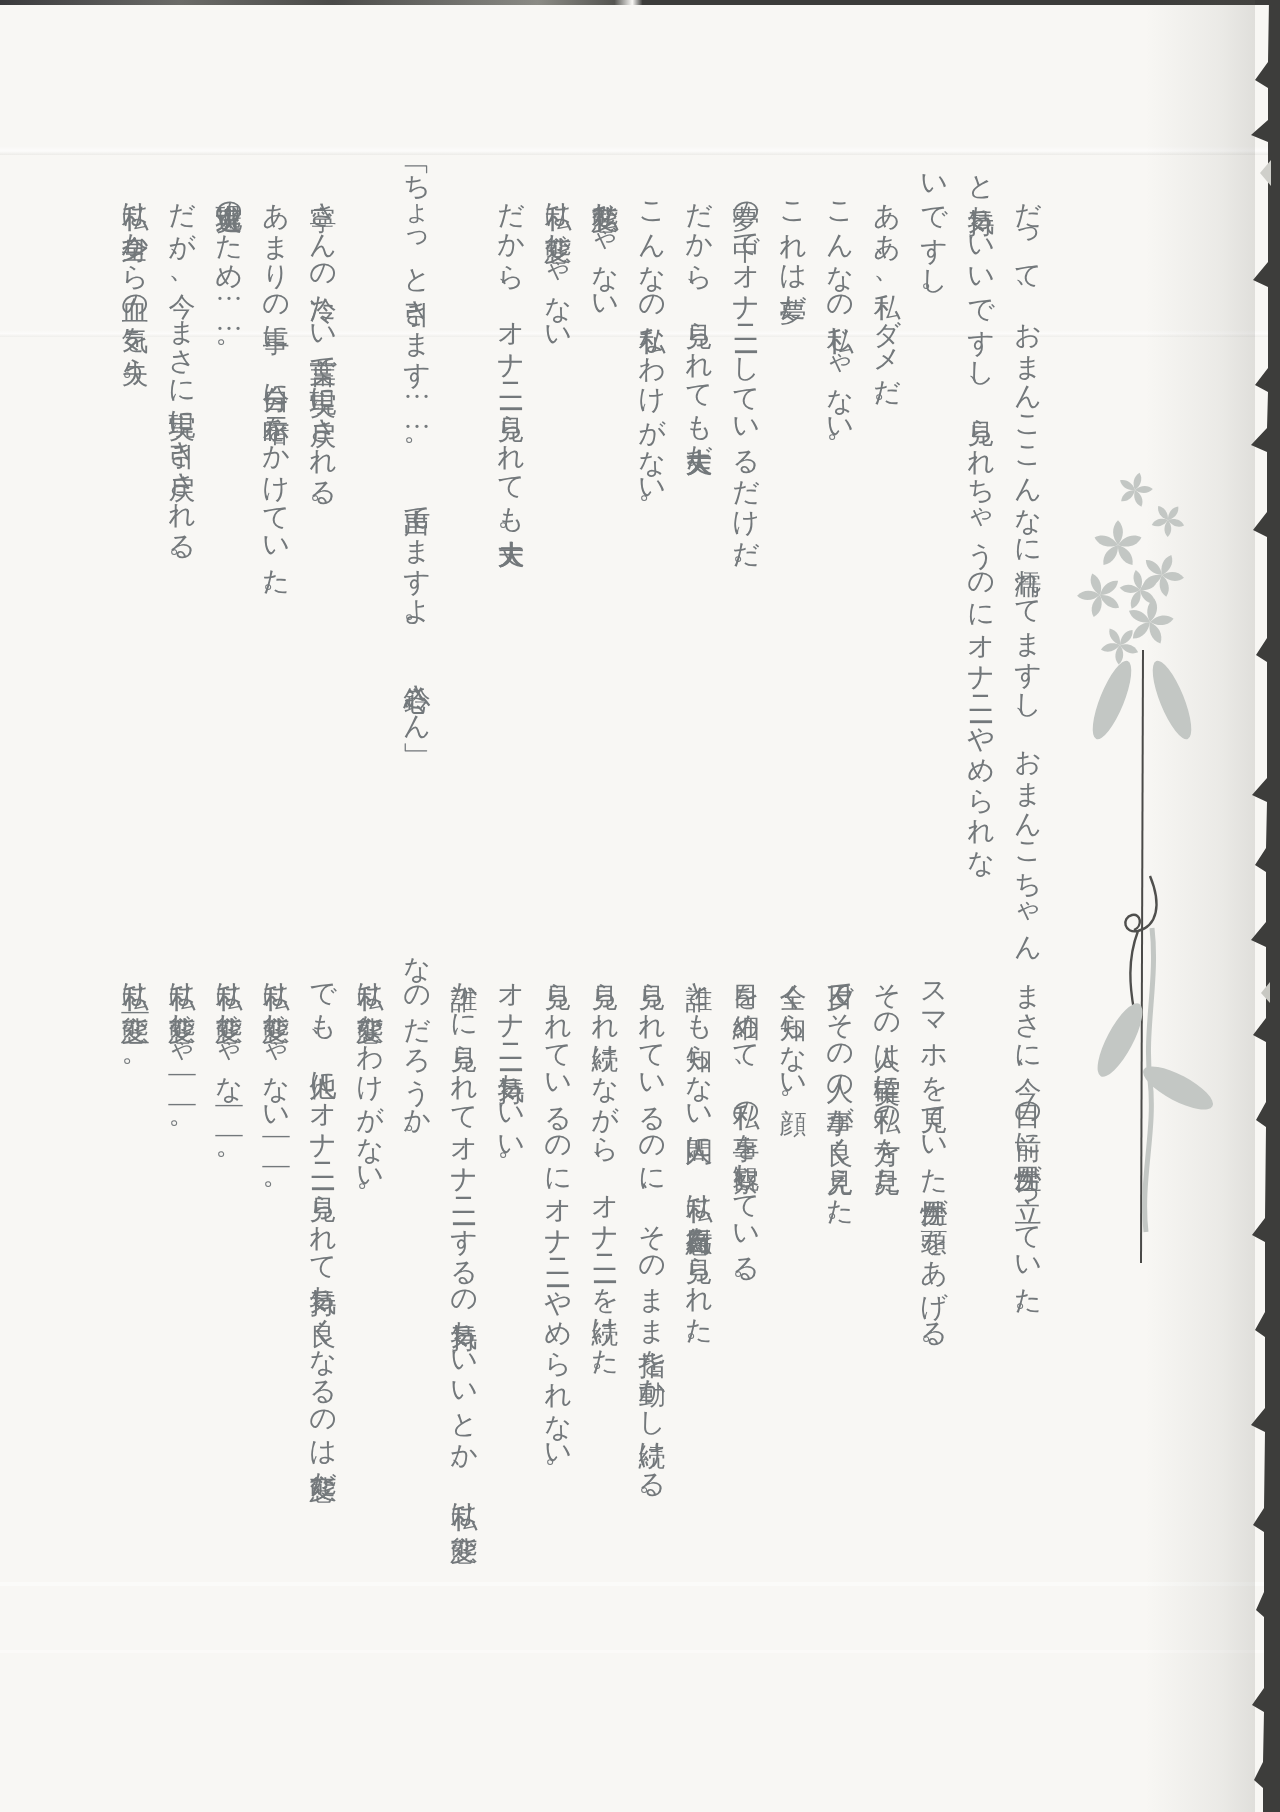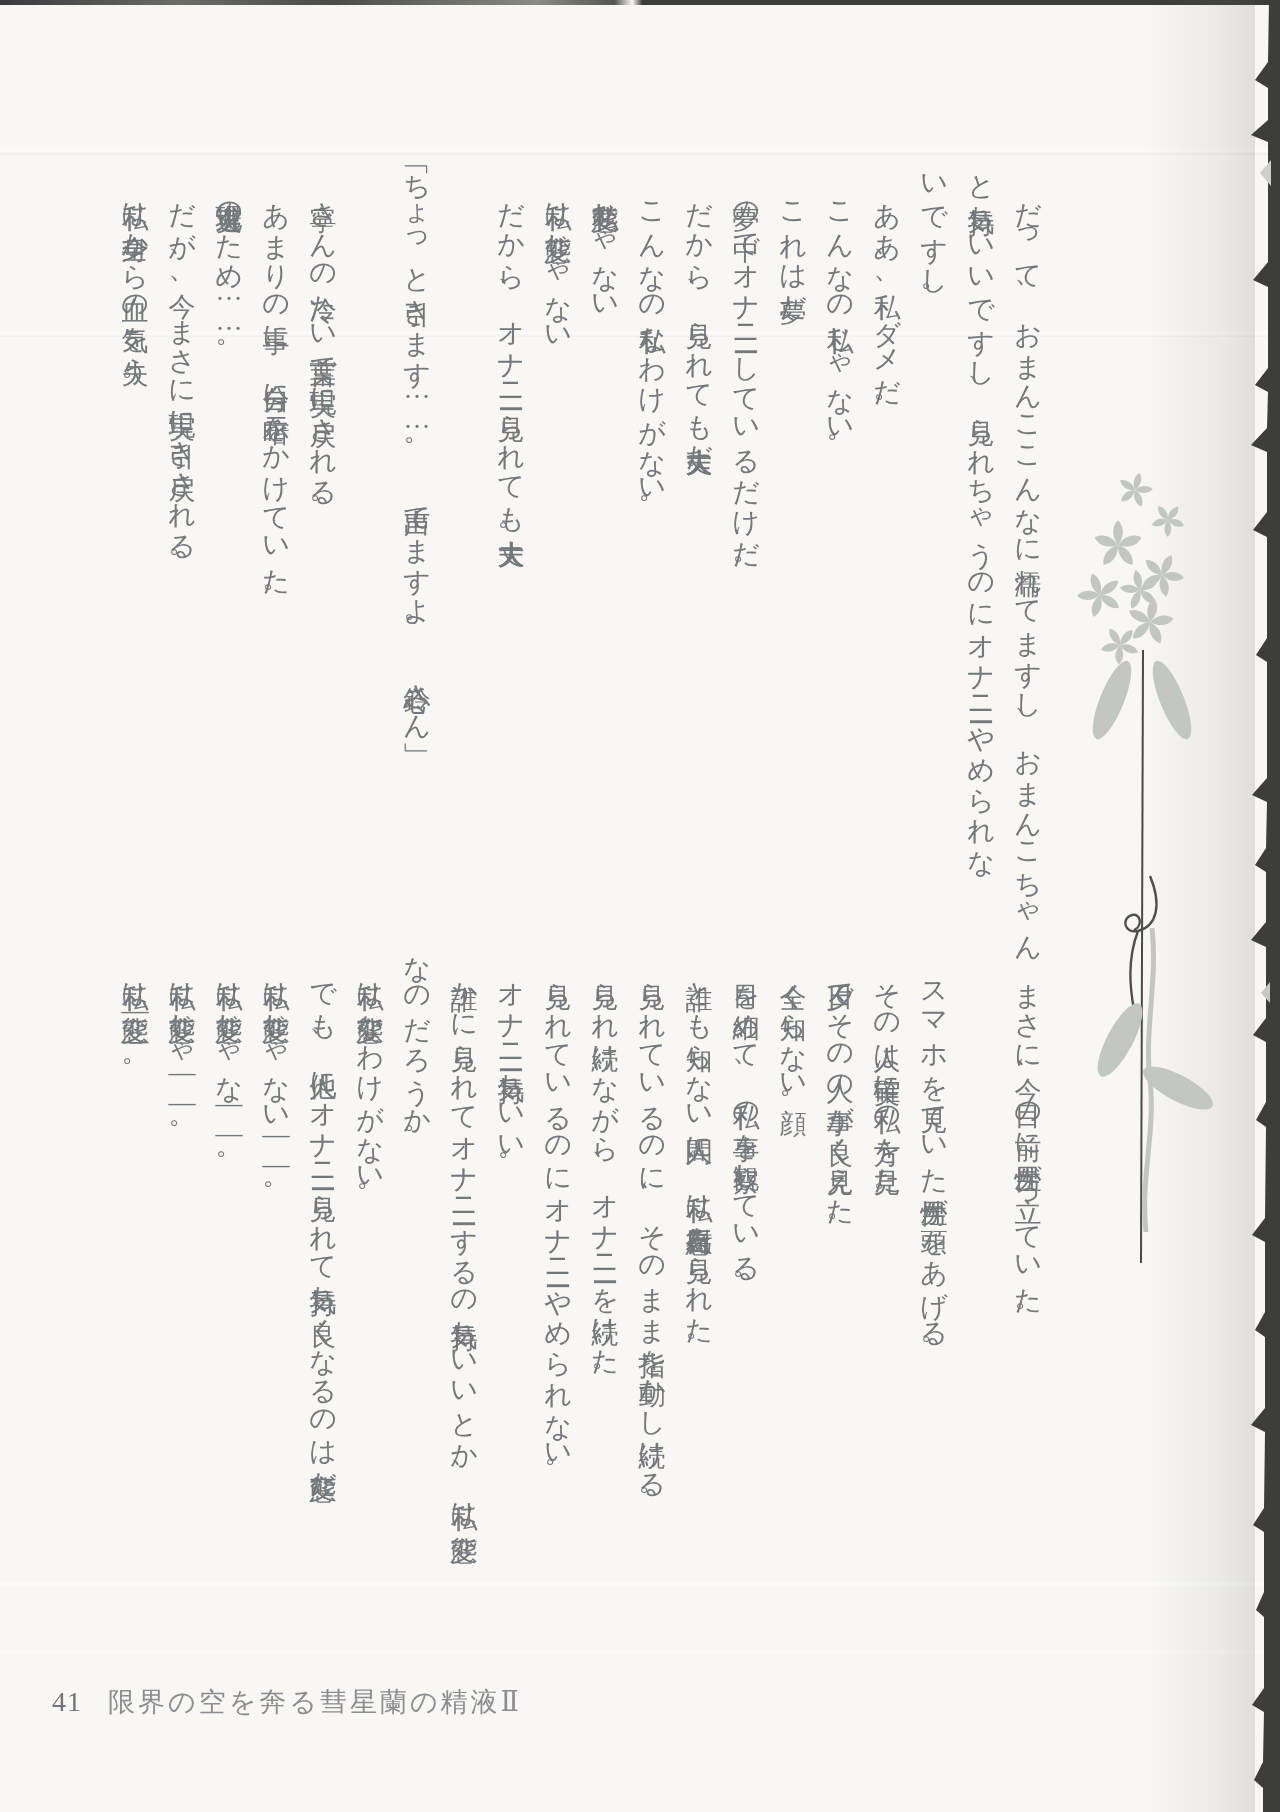--- a/index.html
+++ b/index.html
@@ -173,18 +173,14 @@
       <div class="tcol">　誰かに見られてオナニーするの気持ちいいとか、私は変態</div>
       <div class="tcol">なのだろうか。</div>
       <div class="tcol">　私は変態なわけがない。</div>
       <div class="tcol">　でも、他人にオナニー見られて気持ち良くなるのは変態だ。</div>
       <div class="tcol">　私は変態じゃない――。</div>
       <div class="tcol">　私は変態じゃな――。</div>
       <div class="tcol">　私は変態じゃ――。</div>
       <div class="tcol">　私は変態――。</div>
     </div>
 
-  <div id="footer">
-    <span id="page-number">41</span>
-    <span id="book-title">限界の空を奔る彗星蘭の精液Ⅱ</span>
-  </div>
 
 </div>
 
 </body></html>

